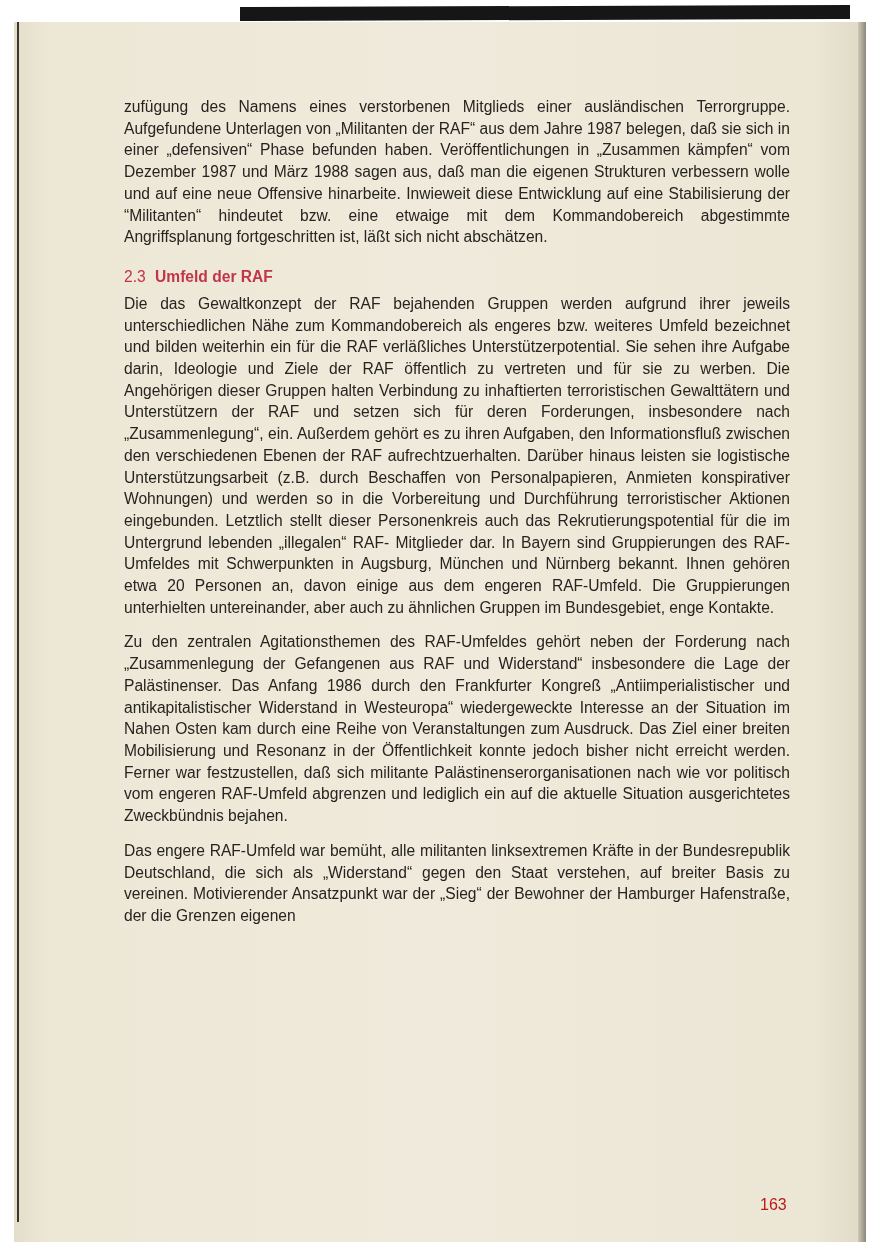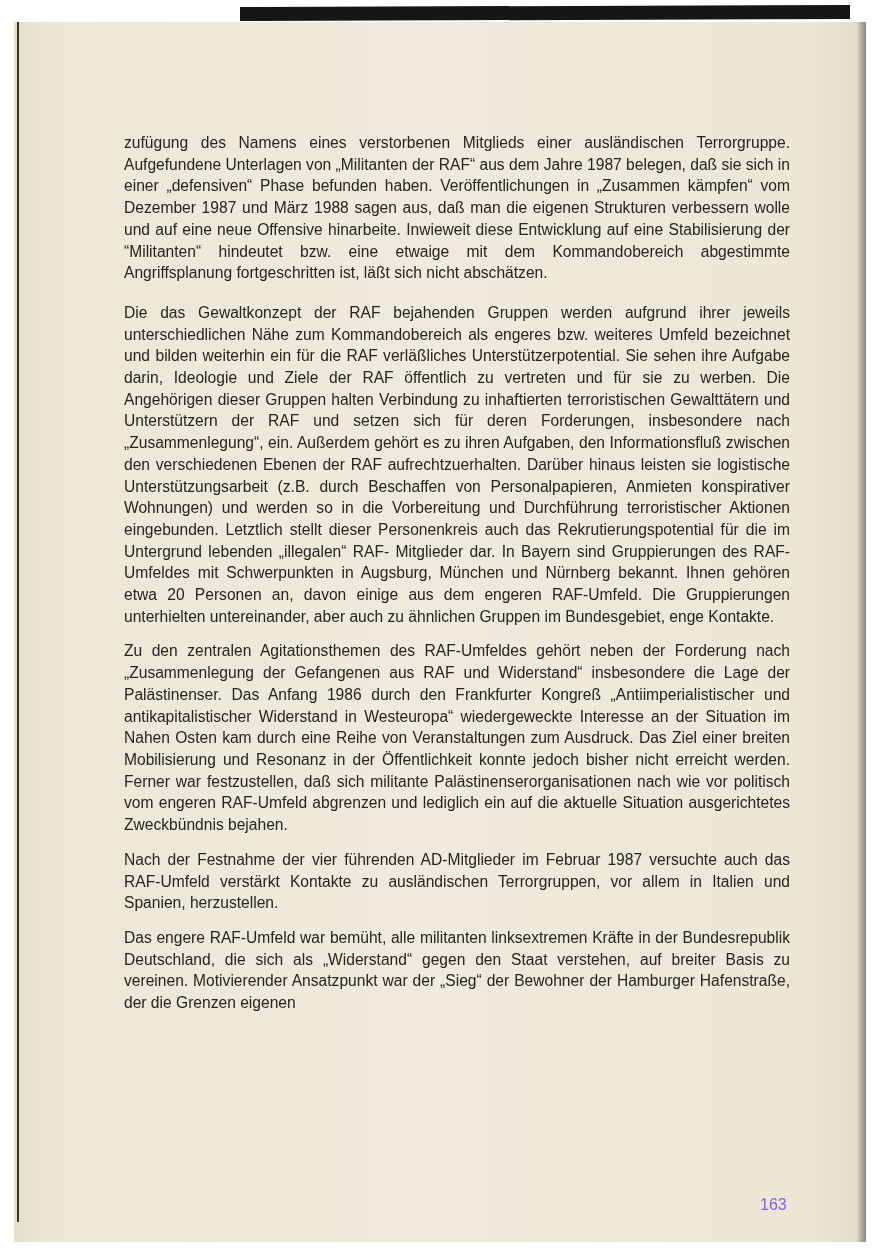--- a/index.html
+++ b/index.html
@@ -20,44 +20,46 @@
     position: absolute; left: 17px; top: 22px; width: 2px; height: 1200px; background: #3b3630;
   }
   .right-edge {
     position: absolute; left: 858px; top: 22px; width: 8px; height: 1220px;
     background: linear-gradient(90deg, #cfc8b6, #8c877c);
   }
   .content {
     position: absolute; left: 124px; top: 96px; width: 666px;
     color: #262420; font-size: 15.6px; line-height: 21.7px;
     text-align: justify;
-    margin-top: 36px;
   }
   .content p { margin: 0 0 13px 0; hyphens: manual; }
   .content p.first { margin-bottom: 18px; }
   .heading {
     margin: 0 0 6px 0; font-size: 15.6px; line-height: 21px; color: #c2344a;
   }
   .heading .num { font-weight: normal; margin-right: 5px; }
   .heading .title { font-weight: bold; }
   .page-number {
-    position: absolute; left: 760px; top: 1196px; font-size: 16px; color: #8b5cf6;
+    position: absolute; left: 760px; top: 1196px; font-size: 16px; color: #b91c1c;
   }
 </style>
 </head>
 <body>
 
 <div class="page-top-edge"></div>
 <div class="page"></div>
 <div class="spine-line"></div>
 <div class="right-edge"></div>
 
 <div class="content">
   <p class="first">zufügung des Namens eines verstorbenen Mitglieds einer ausländischen Terrorgruppe. Aufgefundene Unterlagen von „Militanten der RAF“ aus dem Jahre 1987 belegen, daß sie sich in einer „defensiven“ Phase befunden haben. Veröffentlichungen in „Zusammen kämpfen“ vom Dezember 1987 und März 1988 sagen aus, daß man die eigenen Strukturen verbessern wolle und auf eine neue Offensive hinarbeite. Inwieweit diese Entwicklung auf eine Stabilisierung der “Militanten“ hindeutet bzw. eine etwaige mit dem Kommandobereich abgestimmte Angriffsplanung fortgeschritten ist, läßt sich nicht abschätzen.</p>
 
+  <h2 class="heading">
+    <span class="num">2.3</span>
+    <span class="title">Umfeld der RAF</span>
+  </h2>
 
   <p>Die das Gewaltkonzept der RAF bejahenden Gruppen werden aufgrund ihrer jeweils unterschiedlichen Nähe zum Kommandobereich als engeres bzw. weiteres Umfeld bezeichnet und bilden weiterhin ein für die RAF verläßliches Unterstützerpotential. Sie sehen ihre Aufgabe darin, Ideologie und Ziele der RAF öffentlich zu vertreten und für sie zu werben. Die Angehörigen dieser Gruppen halten Verbindung zu inhaftierten terroristischen Gewalttätern und Unterstützern der RAF und setzen sich für deren Forderungen, insbesondere nach „Zusammenlegung“, ein. Außerdem gehört es zu ihren Aufgaben, den Informationsfluß zwischen den verschiedenen Ebenen der RAF aufrechtzuerhalten. Darüber hinaus leisten sie logistische Unterstützungsarbeit (z.B. durch Beschaffen von Personalpapieren, Anmieten konspirativer Wohnungen) und werden so in die Vorbereitung und Durchführung terroristischer Aktionen eingebunden. Letztlich stellt dieser Personenkreis auch das Rekrutierungspotential für die im Untergrund lebenden „illegalen“ RAF- Mitglieder dar. In Bayern sind Gruppierungen des RAF-Umfeldes mit Schwerpunkten in Augsburg, München und Nürnberg bekannt. Ihnen gehören etwa 20 Personen an, davon einige aus dem engeren RAF-Umfeld. Die Gruppierungen unterhielten untereinander, aber auch zu ähnlichen Gruppen im Bundesgebiet, enge Kontakte.</p>
   <p>Zu den zentralen Agitationsthemen des RAF-Umfeldes gehört neben der Forderung nach „Zusammenlegung der Gefangenen aus RAF und Widerstand“ insbesondere die Lage der Palästinenser. Das Anfang 1986 durch den Frankfurter Kongreß „Antiimperialistischer und antikapitalistischer Widerstand in Westeuropa“ wiedergeweckte Interesse an der Situation im Nahen Osten kam durch eine Reihe von Veranstaltungen zum Ausdruck. Das Ziel einer breiten Mobilisierung und Resonanz in der Öffentlichkeit konnte jedoch bisher nicht erreicht werden. Ferner war festzustellen, daß sich militante Palästinenserorganisationen nach wie vor politisch vom engeren RAF-Umfeld abgrenzen und lediglich ein auf die aktuelle Situation ausgerichtetes Zweckbündnis bejahen.</p>
-  <p>Nach der Festnahme der vier führenden AD-Mitglieder im Februar 1987 versuchte auch das RAF-Umfeld verstärkt Kontakte zu ausländischen Terrorgruppen, vor allem in Italien und Spanien, herzustellen.</p>
   <p>Das engere RAF-Umfeld war bemüht, alle militanten linksextremen Kräfte in der Bundesrepublik Deutschland, die sich als „Widerstand“ gegen den Staat verstehen, auf breiter Basis zu vereinen. Motivierender Ansatzpunkt war der „Sieg“ der Bewohner der Hamburger Hafenstraße, der die Grenzen eigenen</p>
 </div>
 
 <div class="page-number">163</div>
 
 </body></html>

